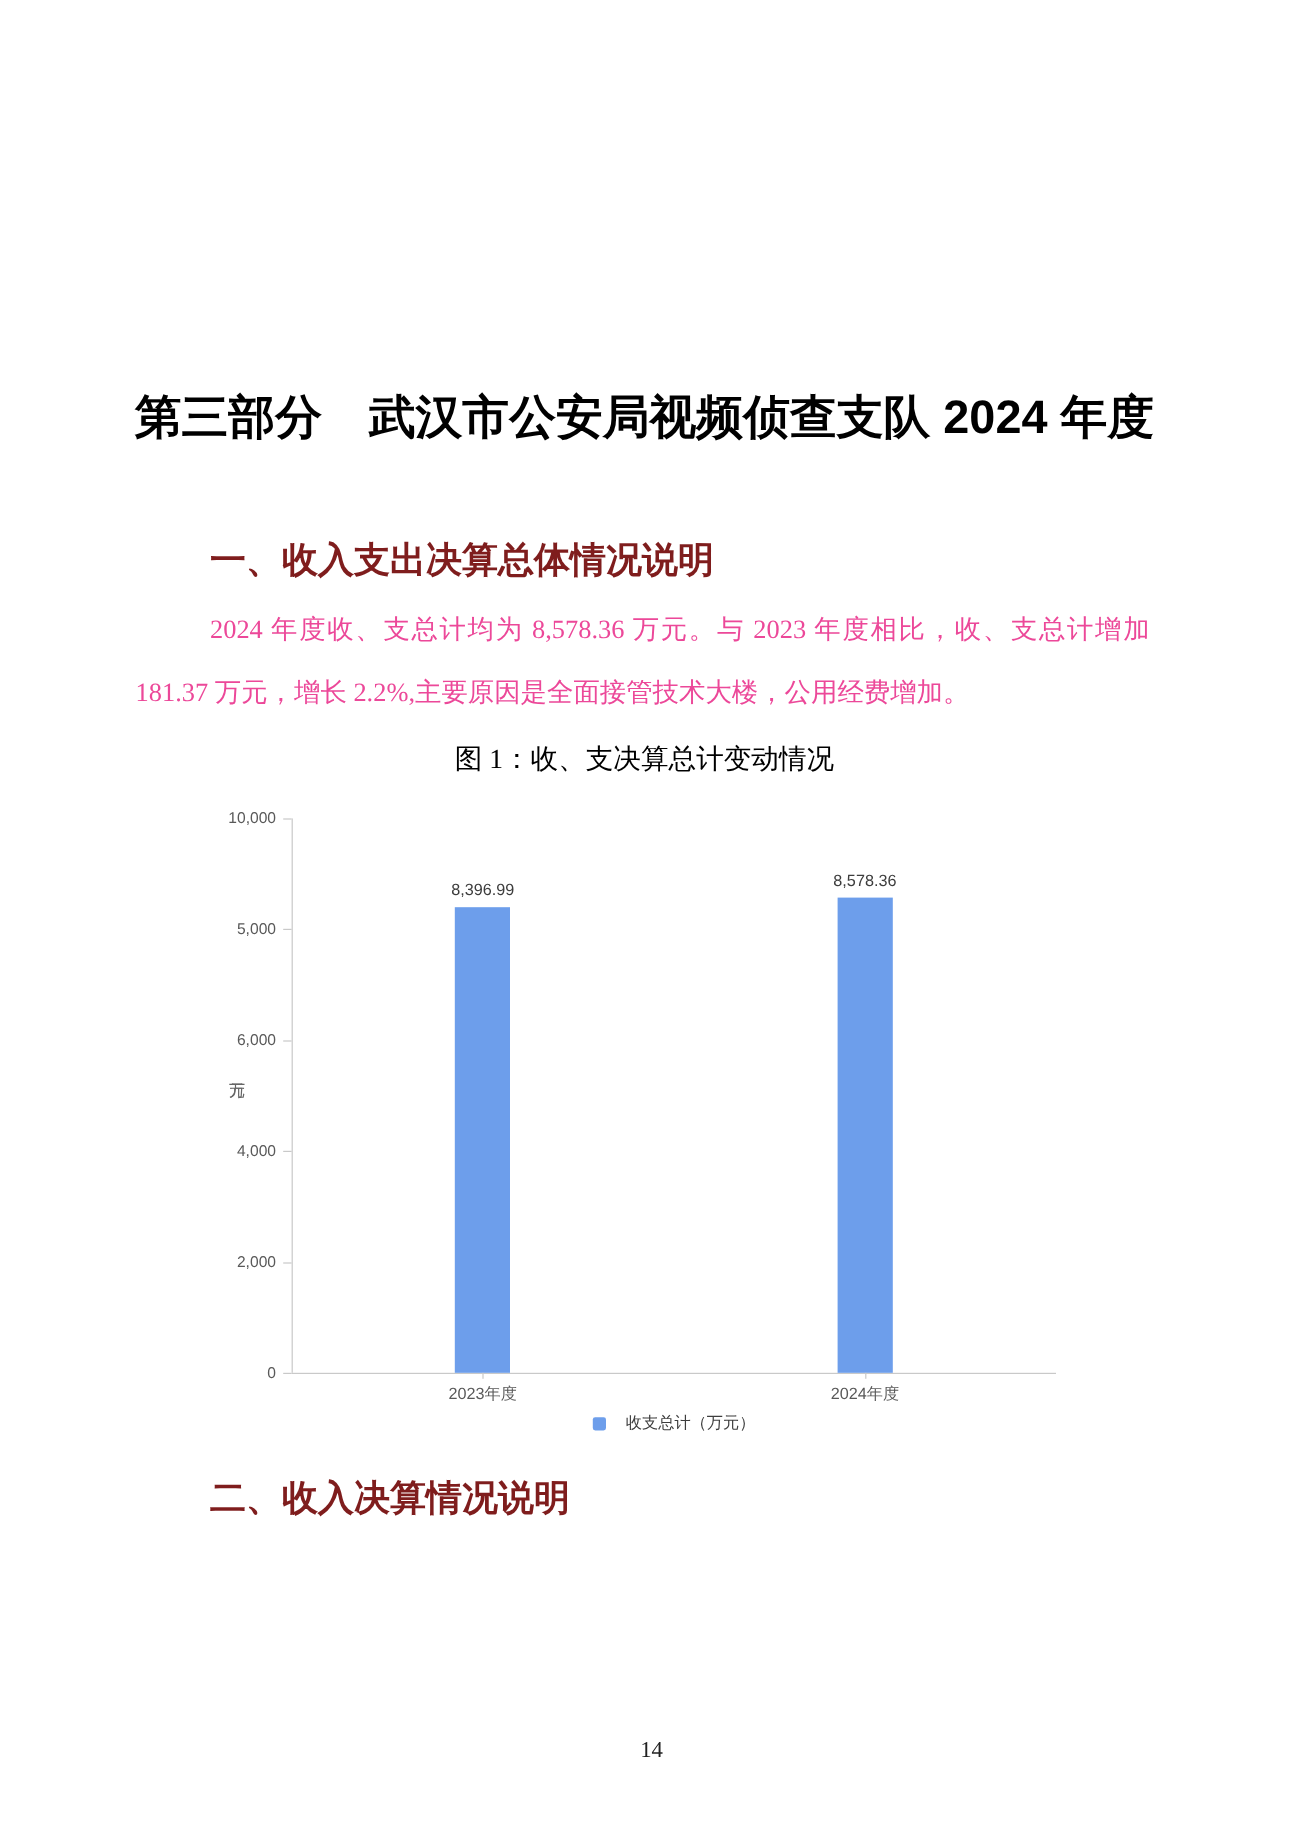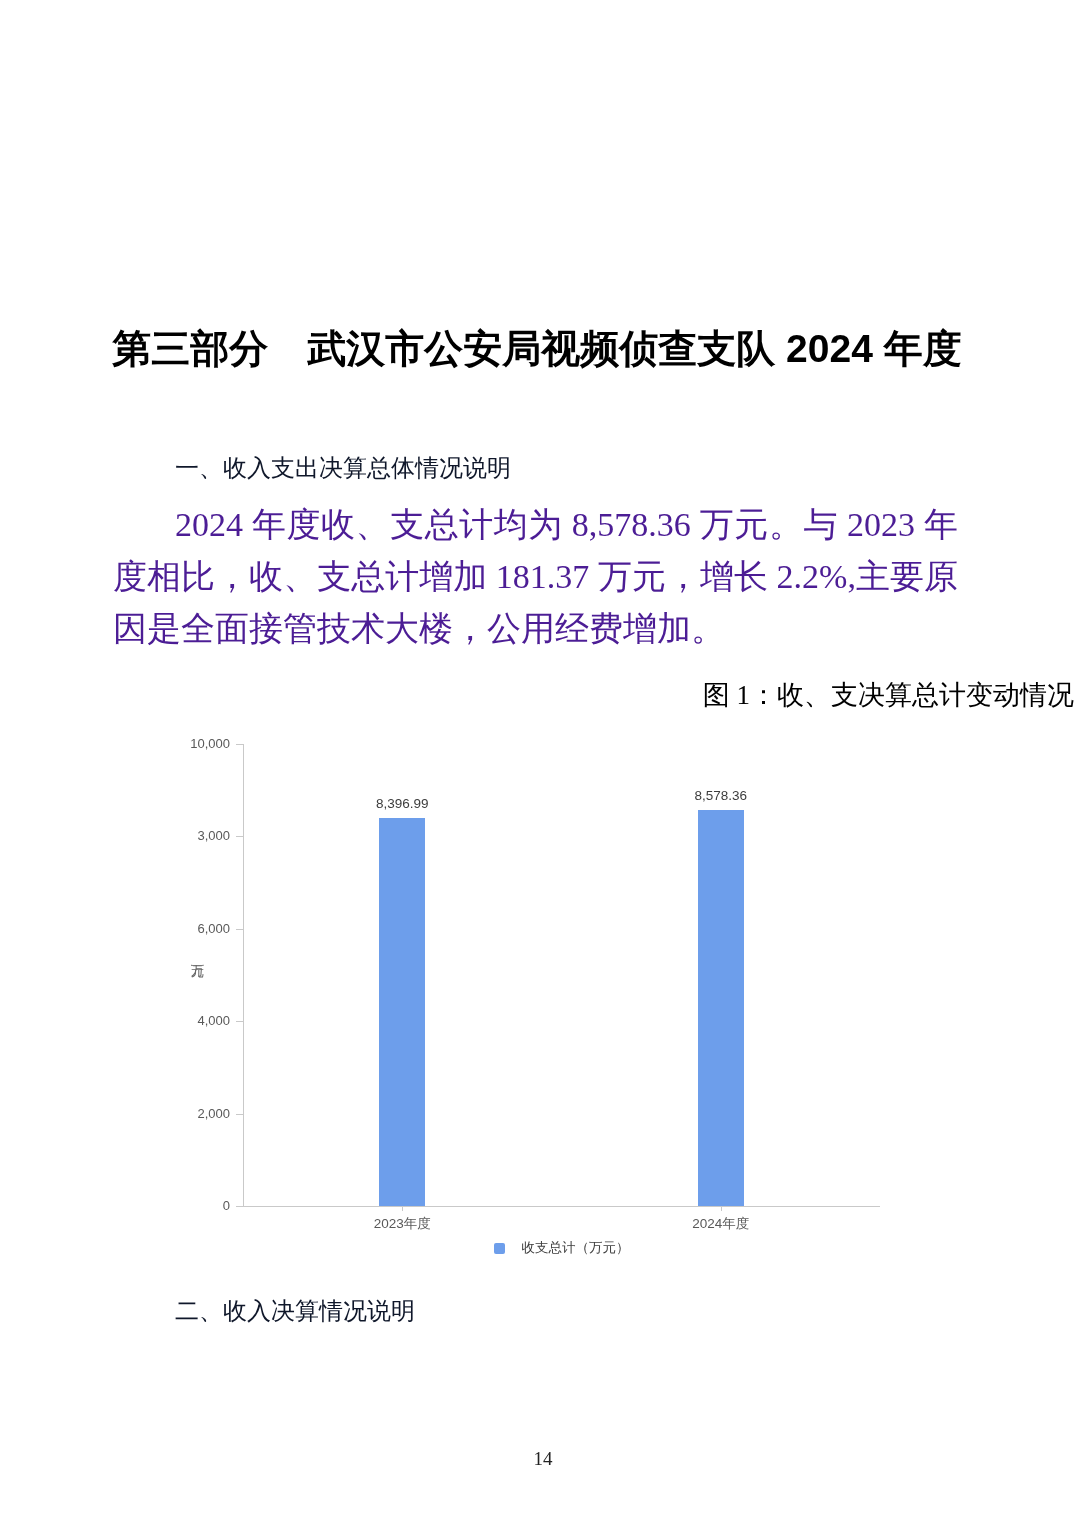--- a/index.html
+++ b/index.html
@@ -19,41 +19,41 @@
     font-weight:bold;
     font-size:39px;
     line-height:57px;
     color:#000;
   }
 
   .h-section {
     margin:72px 116px 0 113px;
     padding-left:62px;
     font-family:"Liberation Sans", sans-serif;
-    font-weight:normal;
-    font-size:24px;
+    font-weight:bold;
+    font-size:30px;
     line-height:38px;
-    color:#0f172a;
+    color:#7f1d1d;
   }
 
   .para {
     margin:12px 116px 0 113px;
     font-family:"Liberation Serif", serif;
-    font-size:34px;
+    font-size:22px;
     line-height:52px;
     text-align:justify;
     text-indent:62px;
-    color:#4c1d95;
+    color:#ec4899;
   }
 
   .fig-caption {
-    margin-top:20px;
-    text-align:right;
+    margin-top:10px;
+    text-align:center;
     font-family:"Liberation Serif", serif;
-    font-size:27px;
+    font-size:23px;
     line-height:40px;
     color:#000;
   }
 
   .chart {
     position:relative;
     width:780px;
     height:530px;
     margin:23px 0 0 148px;
     font-family:"Liberation Sans", sans-serif;
@@ -91,21 +91,21 @@
       <div style="position: absolute; left: 95px; top: 468px; width: 637px; height: 1px; background: rgb(201, 201, 201);"></div>
       <div style="position: absolute; left: 88px; top: 468px; width: 7px; height: 1px; background: rgb(201, 201, 201);"></div>
       <div style="position: absolute; left: 0px; top: 460px; width: 82px; text-align: right; font: 13px / 16px &quot;Liberation Sans&quot;, sans-serif; color: rgb(89, 89, 89);">0</div>
       <div style="position: absolute; left: 88px; top: 375.6px; width: 7px; height: 1px; background: rgb(201, 201, 201);"></div>
       <div style="position: absolute; left: 0px; top: 367.6px; width: 82px; text-align: right; font: 13px / 16px &quot;Liberation Sans&quot;, sans-serif; color: rgb(89, 89, 89);">2,000</div>
       <div style="position: absolute; left: 88px; top: 283.2px; width: 7px; height: 1px; background: rgb(201, 201, 201);"></div>
       <div style="position: absolute; left: 0px; top: 275.2px; width: 82px; text-align: right; font: 13px / 16px &quot;Liberation Sans&quot;, sans-serif; color: rgb(89, 89, 89);">4,000</div>
       <div style="position: absolute; left: 88px; top: 190.8px; width: 7px; height: 1px; background: rgb(201, 201, 201);"></div>
       <div style="position: absolute; left: 0px; top: 182.8px; width: 82px; text-align: right; font: 13px / 16px &quot;Liberation Sans&quot;, sans-serif; color: rgb(89, 89, 89);">6,000</div>
       <div style="position: absolute; left: 88px; top: 98.4px; width: 7px; height: 1px; background: rgb(201, 201, 201);"></div>
-      <div style="position: absolute; left: 0px; top: 90.4px; width: 82px; text-align: right; font: 13px / 16px &quot;Liberation Sans&quot;, sans-serif; color: rgb(89, 89, 89);">3,000</div>
+      <div style="position: absolute; left: 0px; top: 90.4px; width: 82px; text-align: right; font: 13px / 16px &quot;Liberation Sans&quot;, sans-serif; color: rgb(89, 89, 89);">5,000</div>
       <div style="position: absolute; left: 88px; top: 6px; width: 7px; height: 1px; background: rgb(201, 201, 201);"></div>
       <div style="position: absolute; left: 0px; top: -2px; width: 82px; text-align: right; font: 13px / 16px &quot;Liberation Sans&quot;, sans-serif; color: rgb(89, 89, 89);">10,000</div>
       <div style="position: absolute; left: 231.25px; top: 80.0591px; width: 46px; height: 387.941px; background: rgb(109, 158, 235);"></div>
       <div style="position: absolute; left: 184.25px; top: 57.0591px; width: 140px; text-align: center; font: 13.5px / 17px &quot;Liberation Sans&quot;, sans-serif; color: rgb(61, 61, 61);">8,396.99</div>
       <div style="position: absolute; left: 254.25px; top: 468px; width: 1px; height: 5px; background: rgb(201, 201, 201);"></div>
       <div style="position: absolute; left: 184.25px; top: 477px; width: 140px; text-align: center; font: 13.5px / 17px &quot;Liberation Sans&quot;, sans-serif; color: rgb(89, 89, 89);">2023年度</div>
       <div style="position: absolute; left: 549.75px; top: 71.6798px; width: 46px; height: 396.32px; background: rgb(109, 158, 235);"></div>
       <div style="position: absolute; left: 502.75px; top: 48.6798px; width: 140px; text-align: center; font: 13.5px / 17px &quot;Liberation Sans&quot;, sans-serif; color: rgb(61, 61, 61);">8,578.36</div>
       <div style="position: absolute; left: 572.75px; top: 468px; width: 1px; height: 5px; background: rgb(201, 201, 201);"></div>
       <div style="position: absolute; left: 502.75px; top: 477px; width: 140px; text-align: center; font: 13.5px / 17px &quot;Liberation Sans&quot;, sans-serif; color: rgb(89, 89, 89);">2024年度</div>

